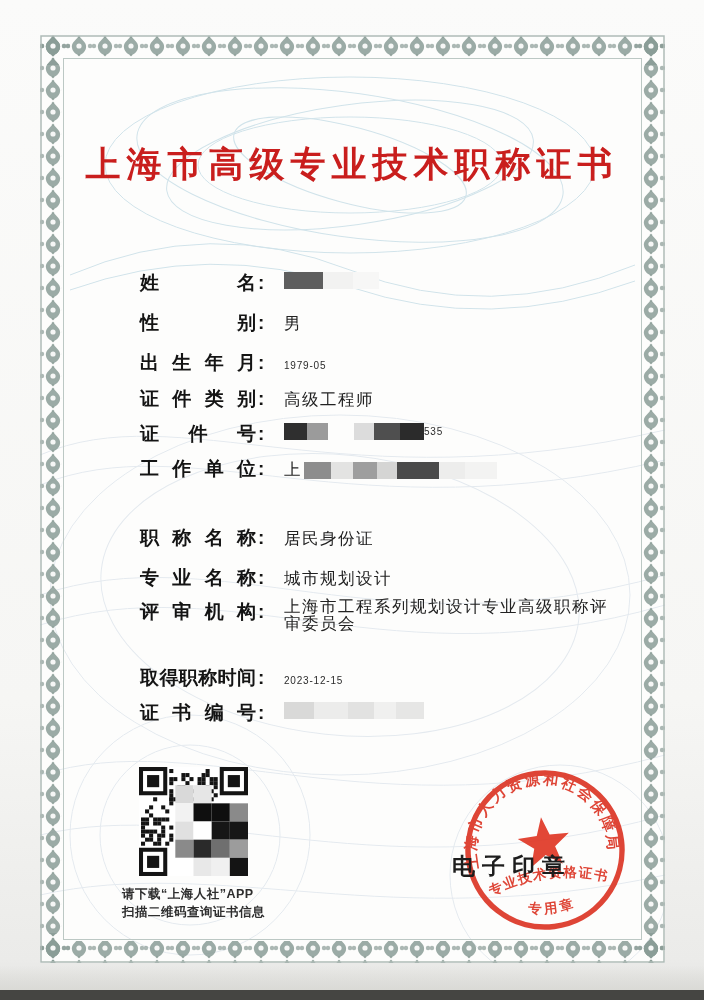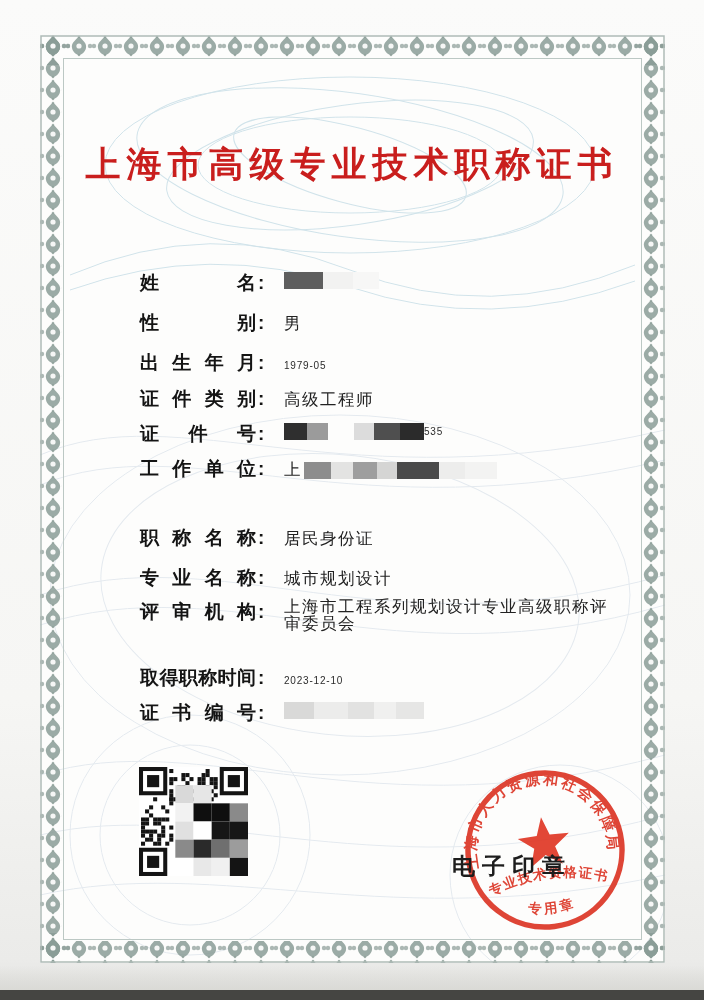--- a/index.html
+++ b/index.html
@@ -234,21 +234,21 @@
         <span class="js-justify">
           <span>取</span>
           <span>得</span>
           <span>职</span>
           <span>称</span>
           <span>时</span>
           <span>间</span>
         </span>
         <span class="colon">:</span>
       </div>
-    <div class="f-value num">2023-12-10</div>
+    <div class="f-value num">2023-12-15</div>
   </div>
 
   <div class="f-row" style="top:700px;">
     <div class="f-label">
         <span class="js-justify">
           <span>证</span>
           <span>书</span>
           <span>编</span>
           <span>号</span>
         </span>
@@ -384,20 +384,24 @@
       <rect x="54" y="72" width="18" height="18" fill="#2a2a2a"></rect>
       <rect x="72" y="72" width="18" height="18" fill="#6f6f6f"></rect>
       <rect x="90" y="72" width="18" height="18" fill="#9c9c9c"></rect>
       <rect x="36" y="90" width="18" height="18" fill="#ffffff"></rect>
       <rect x="54" y="90" width="18" height="18" fill="#e8e8e8"></rect>
       <rect x="72" y="90" width="18" height="18" fill="#f0f0f0"></rect>
       <rect x="90" y="90" width="18" height="18" fill="#141414"></rect>
     </g>
   </svg>
 
+  <div id="qr-caption" class="abs">
+    <div>请下载“上海人社”APP</div>
+    <div>扫描二维码查询证书信息</div>
+  </div>
 
   <svg class="abs" style="left:450px;top:758px;" width="190" height="190" viewBox="0 0 190 190">
     <g transform="rotate(-7 95 92)" opacity="0.92">
       <circle cx="95" cy="92" r="77" fill="none" stroke="#dc3626" stroke-width="5.5"></circle>
       <polygon fill="#e03826" points="95,59 101.5,77.1 120.7,77.7 105.5,89.4 110.9,107.8 95,97 79.1,107.8 84.5,89.4 69.3,77.7 88.5,77.1"></polygon>
       <defs>
         <path id="arcTop" d="M 28.3 109 A 66 66 0 1 1 155.7 109" fill="none"></path>
         <path id="arcMid" d="M 34 132 Q 95 108 156 132" fill="none"></path>
         <path id="arcBot" d="M 58 148 Q 95 162 132 148" fill="none"></path>
       </defs>

